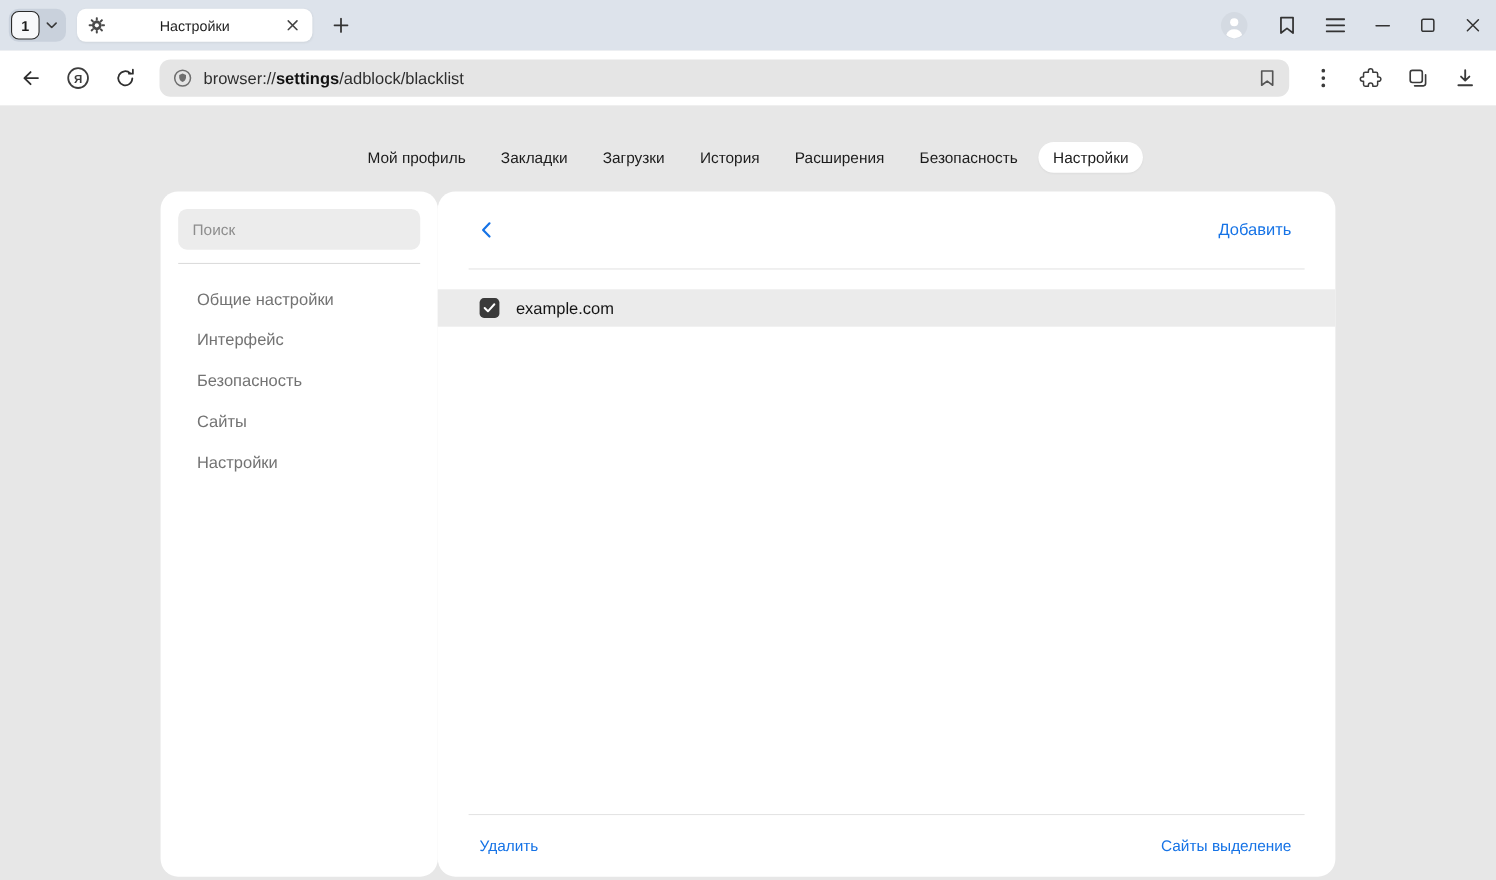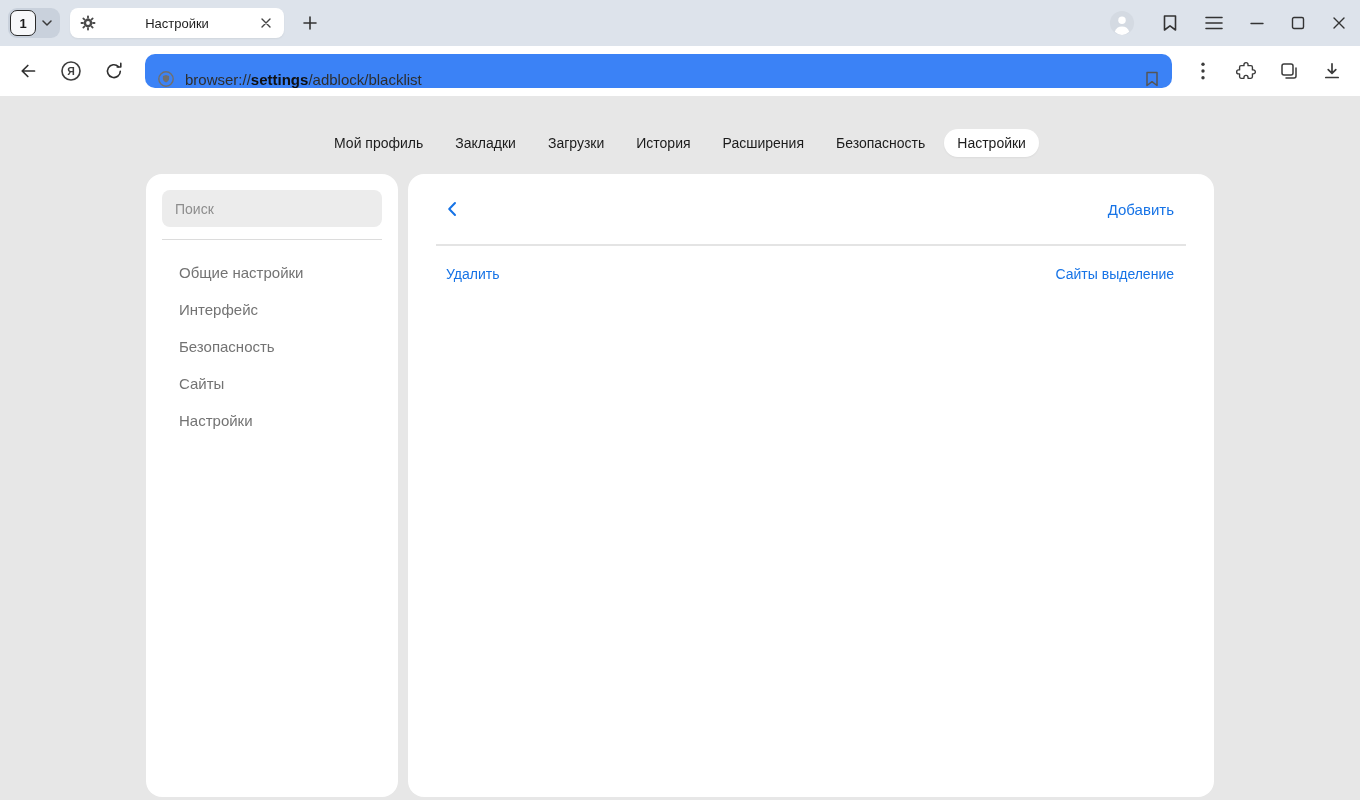--- a/index.html
+++ b/index.html
@@ -45,33 +45,33 @@
   .tabbar-right { margin-left: auto; display: flex; align-items: center; gap: 27px; }
   .icon-btn { display: flex; align-items: center; justify-content: center; cursor: pointer; }
 
   
   .toolbar {
     height: 50px; flex: 0 0 50px; background: #fff;
     display: flex; align-items: center; padding: 0 16px; gap: 19px;
   }
   .tb-icon { width: 24px; height: 24px; display: flex; align-items: center; justify-content: center; cursor: pointer; }
   .addressbar {
-    flex: 1; height: 34px; background: #3b82f6; border-radius: 10px;
-    display: flex; align-items: flex-end; padding: 0 12px; gap: 10px; cursor: text;
+    flex: 1; height: 34px; background: #e5e5e5; border-radius: 10px;
+    display: flex; align-items: center; padding: 0 12px; gap: 10px; cursor: text;
   }
   .url { flex: 1; font-size: 15px; color: #2e2e2e; white-space: nowrap; overflow: hidden; }
   .url b { font-weight: 700; color: #101010; }
 
   
   .content { flex: 1; background: var(--page-bg, #e7e7e7); padding-top: 33px; }
   .page-tabs { display: flex; justify-content: center; align-items: center; gap: 6px; }
   .ptab { font-size: 14px; color: #1c1c1c; padding: 6px 13px; border-radius: 16px; cursor: pointer; white-space: nowrap; }
   .ptab.active { background: #fff; box-shadow: 0 1px 2px rgba(0,0,0,.05); }
 
-  .cards { width: 1068px; height: 623px; margin: 17px auto 0; display: flex; gap: 10px; }
+  .cards { width: 1068px; height: 623px; margin: 17px auto 0; display: flex; }
 
   .sidebar { width: 252px; background: #fff; border-radius: 16px; padding: 16px; }
   .searchbox input {
     width: 100%; height: 37px; background: #ececec; border: none; outline: none;
     border-radius: 8px; padding: 0 13px; font-size: 14px; color: #333; font-family: inherit;
   }
   .searchbox input::placeholder { color: #8d8d8d; }
   .side-divider { border-top: 1px solid #dcdcdc; margin-top: 12px; }
   .side-list { list-style: none; margin: 14px 0 0; padding: 0; }
   .side-list li {
@@ -272,20 +272,30 @@
         <div class="panel-header">
           <span class="back-chev">
             <svg width="11" height="16" viewBox="0 0 11 16">
                 <path d="M9 2L3.2 8 9 14" fill="none" stroke="currentColor" stroke-width="2" stroke-linecap="round" stroke-linejoin="round"></path>
               </svg>
           </span>
           <a class="add-link">Добавить</a>
         </div>
         <div class="hdiv"></div>
 
+        <div class="rows">
+          <div class="row selected">
+            <span class="checkbox checked">
+              <svg width="12" height="10" viewBox="0 0 12 10">
+                  <path d="M1.6 5l3 3 5.8-6.4" fill="none" stroke="#fff" stroke-width="1.8" stroke-linecap="round" stroke-linejoin="round"></path>
+                </svg>
+            </span>
+            <span class="domain">example.com</span>
+          </div>
+        </div>
 
         <div class="hdiv"></div>
         <div class="panel-footer">
           <a class="footer-link">Удалить</a>
           <span class="spacer"></span>
           <a class="footer-link">Сайты выделение</a>
         </div>
       </section>
 
     </div>

